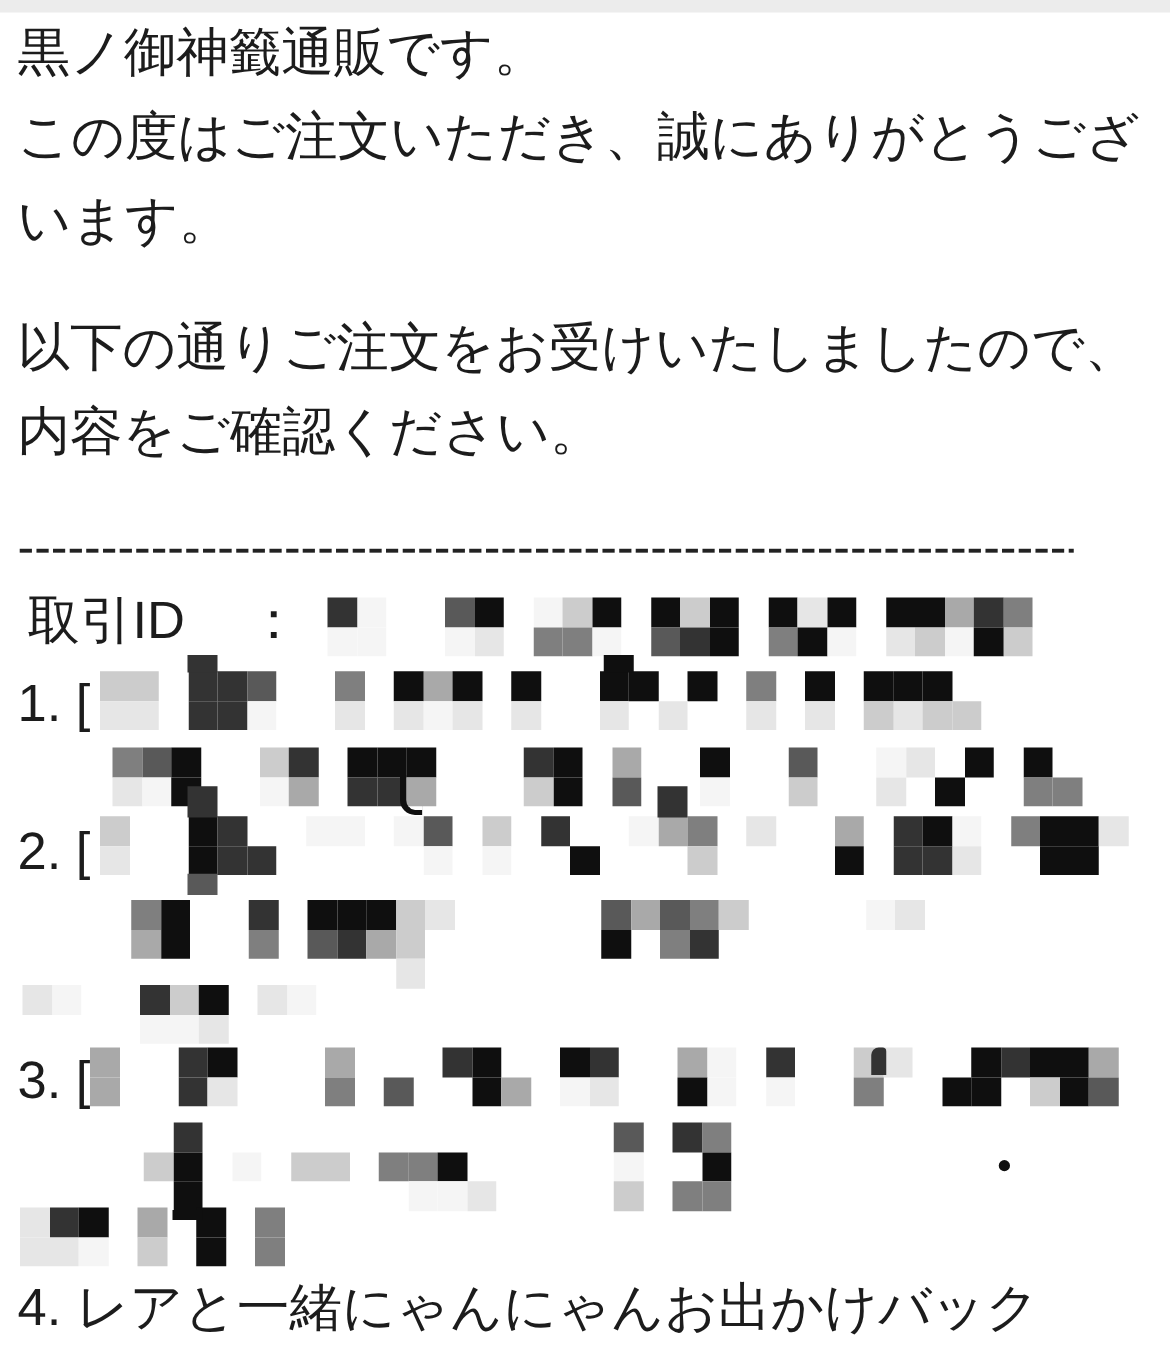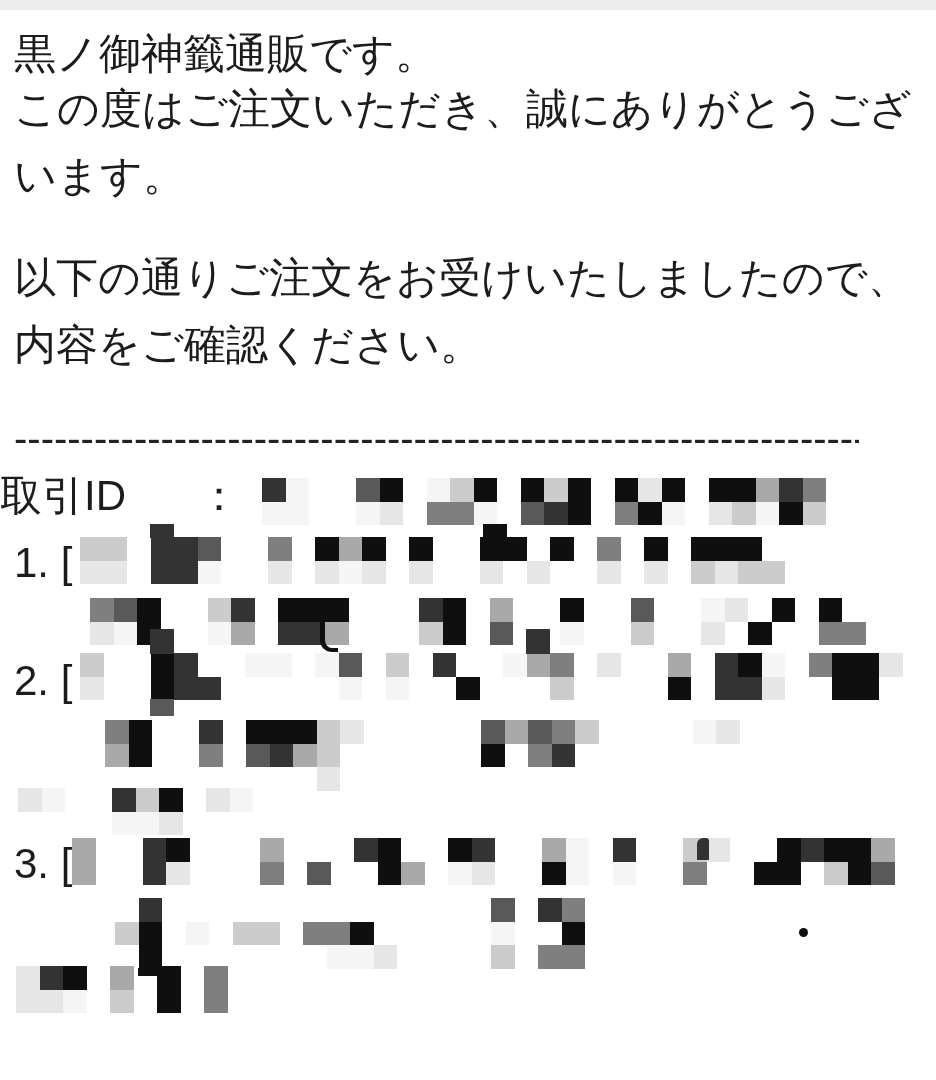--- a/index.html
+++ b/index.html
@@ -13,31 +13,31 @@
   }
   .topband{
     position:absolute;left:0;top:0;width:936px;height:10px;
     background:#ececec;
   }
   .line{
     position:absolute;left:14px;
     font-size:42px;line-height:64px;
     letter-spacing:0px;white-space:nowrap;
   }
-  .l-g1{top:22px}
+  .l-g1{top:10px}
   .l-g2{top:77px}
   .l-g3{top:144px}
   .l-b1{top:246px}
   .l-b2{top:313px}
   .sep{
     position:absolute;left:14px;top:418px;width:845px;height:42px;
     font-size:40px;line-height:40px;white-space:nowrap;overflow:hidden;
     color:#222222;
   }
-  .txid-label{position:absolute;left:0;top:464px;font-size:42px;line-height:64px;}
+  .txid-label{position:absolute;left:22px;top:464px;font-size:42px;line-height:64px;}
   .txid-colon{position:absolute;left:198px;top:464px;font-size:42px;line-height:64px;}
   .prefix{position:absolute;left:14px;font-size:42px;line-height:64px;white-space:nowrap;}
   .p1{top:531px}
   .p2{top:649px}
   .p3{top:832px}
   .item4{top:1014px}
   .mcell{position:absolute;}
   .extra{position:absolute;}
 </style>
 </head>
@@ -55,20 +55,21 @@
 
   <div class="sep" style="color: rgb(34, 34, 34);">----------------------------------------------------------------</div>
 
   <div class="txid-label">取引ID</div>
   <div class="txid-colon">：</div>
 
   <div class="prefix p1">1. [</div>
   <div class="prefix p2">2. [</div>
   <div class="prefix p3">3. [</div>
 
+  <div class="line item4">4. レアと一緒にゃんにゃんお出かけバック</div>
 
   <div id="mosaic-layer">
       <div class="mcell" style="left: 262px; top: 478px; width: 23.5px; height: 23.5px; background: rgb(51, 51, 51);"></div>
       <div class="mcell" style="left: 285.5px; top: 478px; width: 23.5px; height: 23.5px; background: rgb(245, 245, 245);"></div>
       <div class="mcell" style="left: 356px; top: 478px; width: 23.5px; height: 23.5px; background: rgb(89, 89, 89);"></div>
       <div class="mcell" style="left: 379.5px; top: 478px; width: 23.5px; height: 23.5px; background: rgb(15, 15, 15);"></div>
       <div class="mcell" style="left: 426.5px; top: 478px; width: 23.5px; height: 23.5px; background: rgb(245, 245, 245);"></div>
       <div class="mcell" style="left: 450px; top: 478px; width: 23.5px; height: 23.5px; background: rgb(204, 204, 204);"></div>
       <div class="mcell" style="left: 473.5px; top: 478px; width: 23.5px; height: 23.5px; background: rgb(15, 15, 15);"></div>
       <div class="mcell" style="left: 520.5px; top: 478px; width: 23.5px; height: 23.5px; background: rgb(15, 15, 15);"></div>

